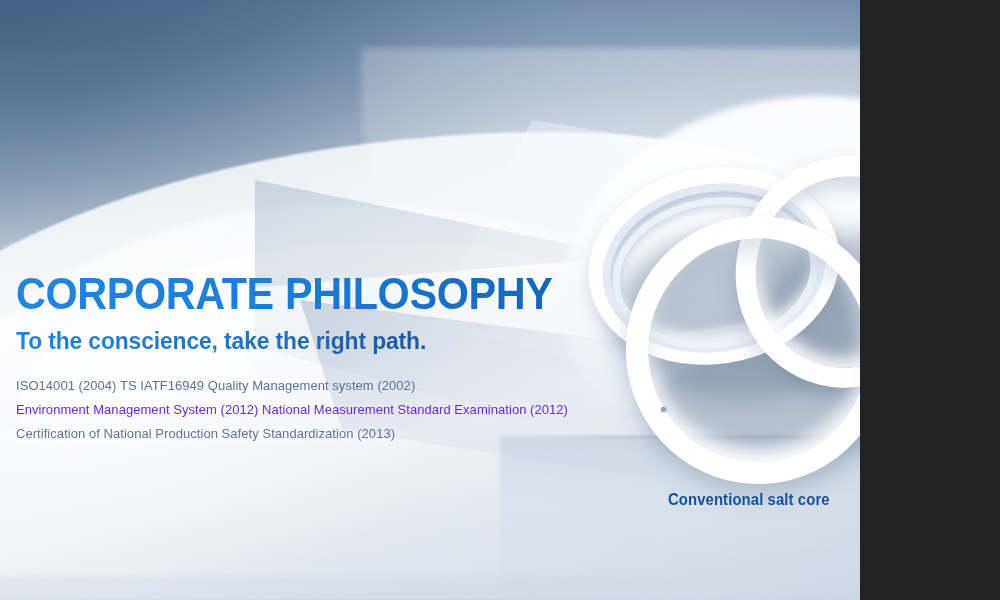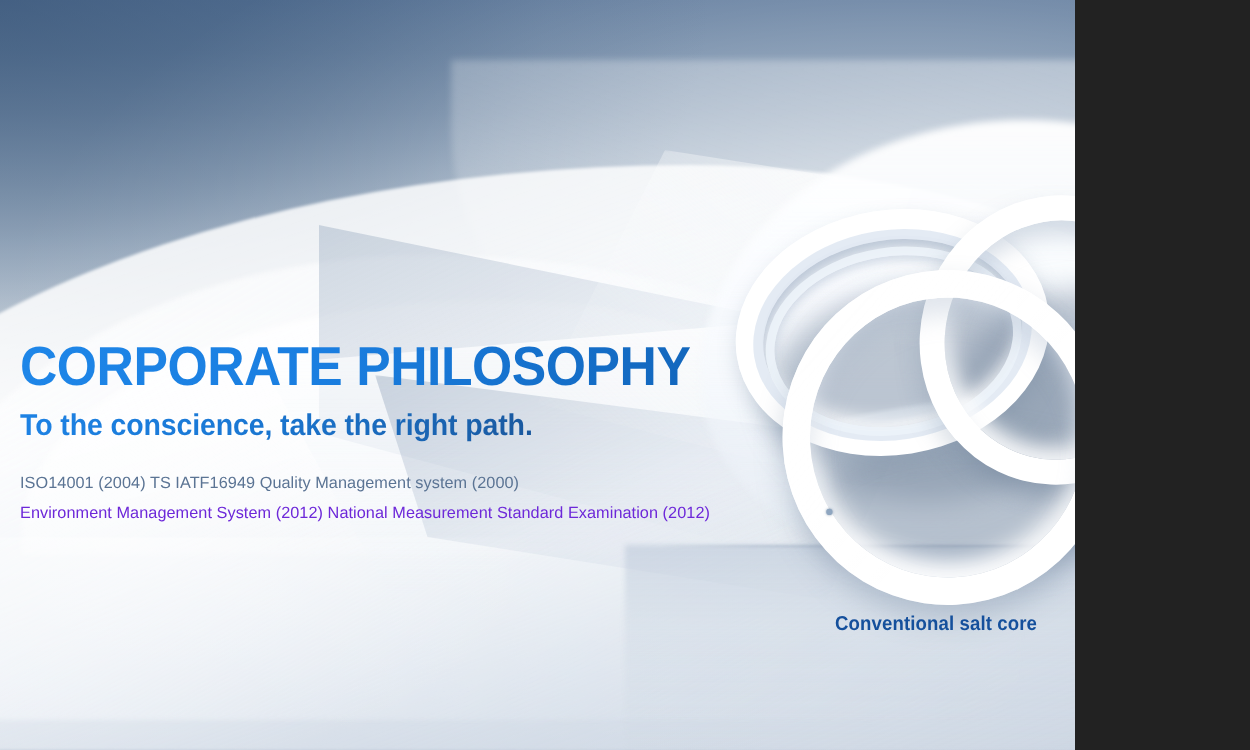--- a/index.html
+++ b/index.html
@@ -393,20 +393,21 @@
     <div class="pinhole" id="pinhole-right"></div>
   </div>
 
   <div id="text-block">
 
     <h1 id="page-title">CORPORATE PHILOSOPHY</h1>
 
     <p id="page-subtitle">To the conscience, take the right path.</p>
 
     <ul id="certifications">
-      <li class="cert-line">ISO14001 (2004)  TS IATF16949 Quality Management system (2000)</li>
+      <li class="cert-line">ISO14001 (2004)  TS IATF16949 Quality Management system (2002)</li>
       <li class="cert-line">Environment Management System (2012)    National Measurement Standard Examination (2012)</li>
+      <li class="cert-line">Certification of National Production Safety Standardization (2013)</li>
     </ul>
   </div>
 
   <div id="ring-caption">Conventional salt core</div>
 
 </div>
 
 </body></html>

